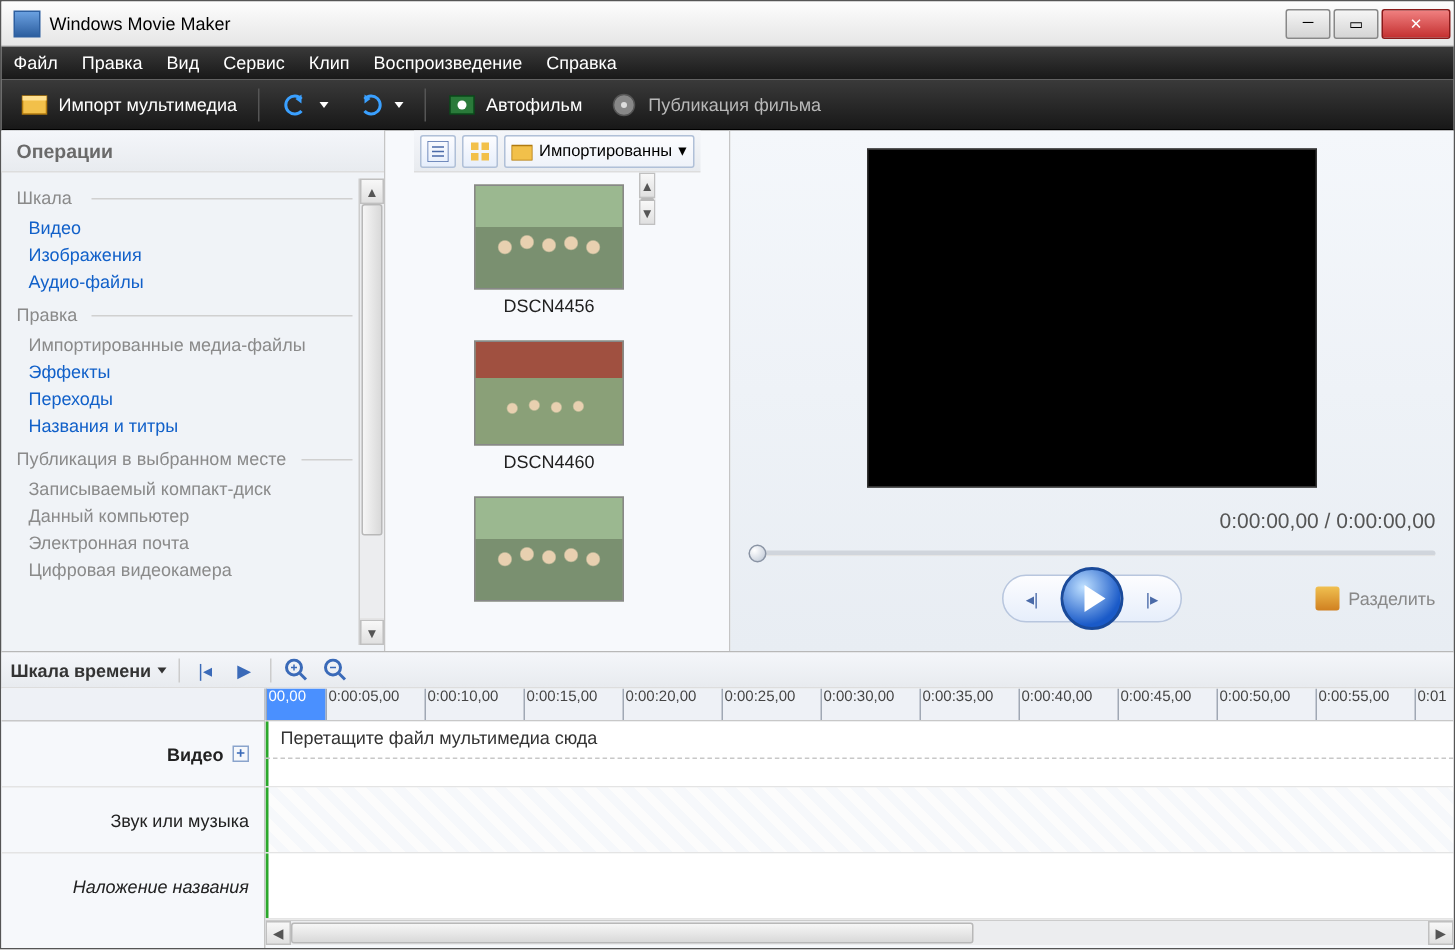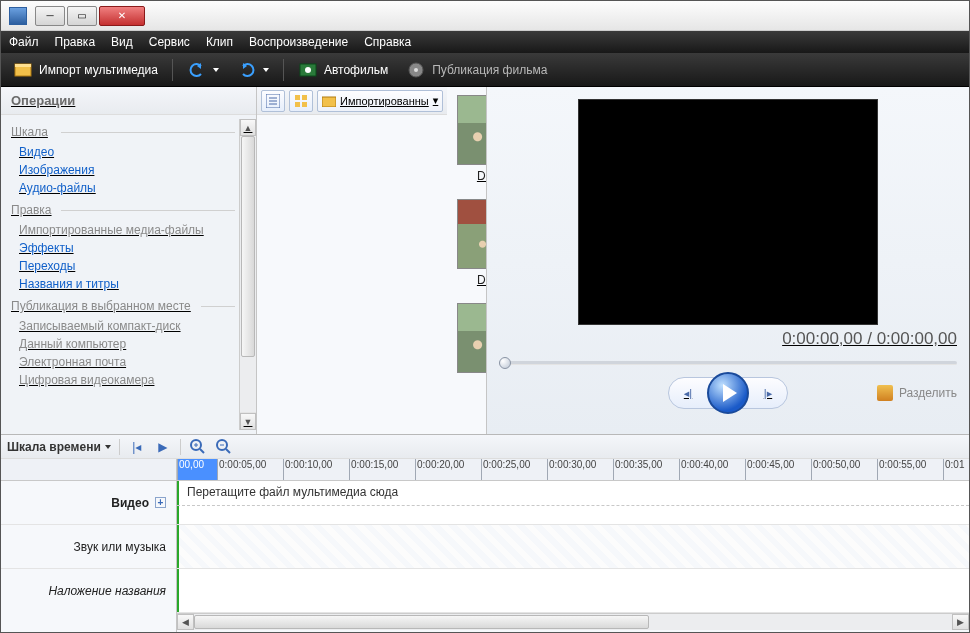--- a/index.html
+++ b/index.html
@@ -19,40 +19,40 @@
   .menubar .menu-item { color: #fff; font-size: 12px; cursor: default; }
 
   
   .toolbar { height: 34px; background: linear-gradient(#3a3a3a,#181818); display: flex; align-items: center; padding: 0 8px; gap: 10px; border-bottom: 1px solid #000; }
   .toolbar .btn { display: flex; align-items: center; gap: 6px; color: #fff; font-size: 12px; padding: 2px 4px; cursor: default; }
   .toolbar .icon-box { width: 20px; height: 20px; display: flex; align-items: center; justify-content: center; }
   .toolbar .sep { width: 1px; height: 22px; background: #555; }
   .toolbar .triangle-down { width:0;height:0;border-left:3px solid transparent;border-right:3px solid transparent;border-top:4px solid #fff;}
 
   
-  .main { flex: 1; display: flex; min-height: 0; text-decoration: underline; }
+  .main { flex: 1; display: flex; min-height: 0; }
 
   
   .tasks { width: 256px; background: #f0f3f7; border-right: 1px solid #c5c5c5; display: flex; flex-direction: column; }
   .tasks .tasks-header { height: 28px; padding: 6px 10px; color: #6a6a6a; font-size: 13px; font-weight: bold; border-bottom: 1px solid #ddd; background: linear-gradient(#f4f6fa,#e8ebef); }
   .tasks .tasks-body { flex: 1; overflow: hidden; position: relative; padding: 4px 0 4px 10px; display:flex; }
   .tasks .tasks-list { flex:1; overflow:hidden; }
   .tasks .group-title { color: #8a8a8a; font-size: 12px; margin: 6px 0 4px 0; position: relative; }
   .tasks .group-title::after { content:""; position:absolute; left:54px; right:4px; top:50%; border-top:1px solid #d0d0d0;}
   .tasks .group-title.long::after{left:190px;}
   .tasks .group-title.mid::after{left:50px;}
   .tasks .task-link { color: #1160c9; font-size: 12px; padding: 2px 0 2px 8px; cursor: default; }
   .tasks .task-link.disabled { color: #8a8a8a; }
   .tasks .vscroll { width:17px; background: linear-gradient(#f0f0f0,#e2e2e2); border-left:1px solid #ccc; display:flex; flex-direction:column; }
   .vscroll .arrow { height:17px; display:flex; align-items:center; justify-content:center; font-size:9px; color:#555; background:linear-gradient(#f8f8f8,#e0e0e0); border:1px solid #c0c0c0;}
   .vscroll .track { flex:1; background:#ecedef; position:relative;}
   .vscroll .thumb { position:absolute; left:1px; right:1px; top:0; height:80%; background:linear-gradient(90deg,#f6f6f6,#d9d9d9); border:1px solid #b8b8b8; border-radius:2px;}
 
   
-  .collection { width: 230px; background: #f7f9fc; border-right: 1px solid #c5c5c5; display: flex; flex-direction: row; }
+  .collection { width: 230px; background: #f7f9fc; border-right: 1px solid #c5c5c5; display: flex; flex-direction: column; align-items: center; }
   .collection .coll-toolbar { height: 28px; background: linear-gradient(#f4f6fa,#e8ebef); border-bottom:1px solid #ddd; display:flex; align-items:center; padding:0 4px; gap:4px;}
   .coll-toolbar .tbtn{width:24px;height:22px;border:1px solid #b0c0d8;background:linear-gradient(#fdfdff,#e6eefb);display:flex;align-items:center;justify-content:center;border-radius:2px;}
   .coll-toolbar .dropdown{flex:1;height:22px;border:1px solid #b0c0d8;background:linear-gradient(#fdfdff,#eef2f9);display:flex;align-items:center;padding:0 4px;gap:4px;font-size:11px;border-radius:2px;justify-content:space-between;}
   .collection .coll-body { flex:1; overflow:hidden; position:relative; display:flex;}
   .clips{flex:1;display:flex;flex-direction:column;align-items:center;gap:6px;padding-top:8px;}
   .clip{width:120px;display:flex;flex-direction:column;align-items:center;gap:4px;}
   .clip .thumb-img{width:100px;height:70px;border:1px solid #888;background:#8a9a7a;position:relative;overflow:hidden;}
   .clip .thumb-img .crowd{position:absolute;inset:0;background:
      radial-gradient(circle at 20% 60%, #e8d0b0 4px, transparent 5px),
      radial-gradient(circle at 35% 55%, #e8d0b0 4px, transparent 5px),
@@ -64,21 +64,21 @@
      radial-gradient(circle at 25% 65%, #e8d0b0 3px, transparent 4px),
      radial-gradient(circle at 40% 62%, #e8d0b0 3px, transparent 4px),
      radial-gradient(circle at 55% 64%, #e8d0b0 3px, transparent 4px),
      radial-gradient(circle at 70% 63%, #e8d0b0 3px, transparent 4px),
      linear-gradient(#a05040 0 35%, #8aa078 35% 100%);}
   .clip .caption{font-size:12px;color:#222;margin-bottom:10px;}
 
   
   .preview{flex:1;background:linear-gradient(#f4f7fb,#e8edf3);display:flex;flex-direction:column;padding:12px 12px 6px 12px;}
   .preview .monitor{align-self:center;width:300px;height:226px;background:#000;border:1px solid #333;}
-  .preview .time{align-self:flex-end;font-size:17px;color:#555;margin-top:4px;}
+  .preview .time{align-self:flex-end;font-size:14px;color:#555;margin-top:14px;}
   .preview .seek{height:16px;margin-top:6px;position:relative;}
   .preview .seek .track{position:absolute;left:0;right:0;top:6px;height:4px;background:#d0d5dc;border-radius:2px;}
   .preview .seek .knob{position:absolute;left:0;top:2px;width:12px;height:12px;border-radius:50%;background:radial-gradient(circle at 30% 30%,#fff,#bcc6d4);border:1px solid #8a94a4;}
   .preview .controls-row{display:flex;align-items:center;justify-content:center;margin-top:6px;position:relative;}
   .play-cluster{display:flex;align-items:center;background:linear-gradient(#fdfdff,#e6eefb);border:1px solid #b8c6de;border-radius:16px;padding:2px 6px;gap:4px;}
   .sm-btn{width:26px;height:20px;display:flex;align-items:center;justify-content:center;color:#4a6aa8;font-size:11px;}
   .play-btn{width:42px;height:42px;border-radius:50%;background:radial-gradient(circle at 35% 30%,#bfe0ff,#1a5ac8 70%);border:2px solid #1a4a9a;display:flex;align-items:center;justify-content:center;margin:-8px 2px;}
   .play-btn .tri{width:0;height:0;border-top:9px solid transparent;border-bottom:9px solid transparent;border-left:14px solid #fff;margin-left:3px;}
   .split-btn{position:absolute;right:0;display:flex;align-items:center;gap:6px;color:#888;font-size:12px;}
   .split-btn .icon{width:16px;height:16px;background:linear-gradient(#f0c050,#d08020);border-radius:2px;}
@@ -114,20 +114,21 @@
   .hscroll .track-h{flex:1;background:#ecedef;position:relative;}
   .hscroll .thumb-h{position:absolute;top:1px;bottom:1px;left:0;width:60%;background:linear-gradient(#f6f6f6,#d9d9d9);border:1px solid #b8b8b8;border-radius:2px;}
 </style>
 </head>
 <body>
 
 <div class="window">
 
   <div class="titlebar">
     <div class="app-icon"></div>
+    <div class="title">Windows Movie Maker</div>
     <div class="win-buttons">
       <div class="win-btn">─</div>
       <div class="win-btn">▭</div>
       <div class="win-btn close">✕</div>
     </div>
   </div>
 
   <div class="menubar">
     <div class="menu-item"><span>Файл</span></div>
     <div class="menu-item"><span>Правка</span></div>

